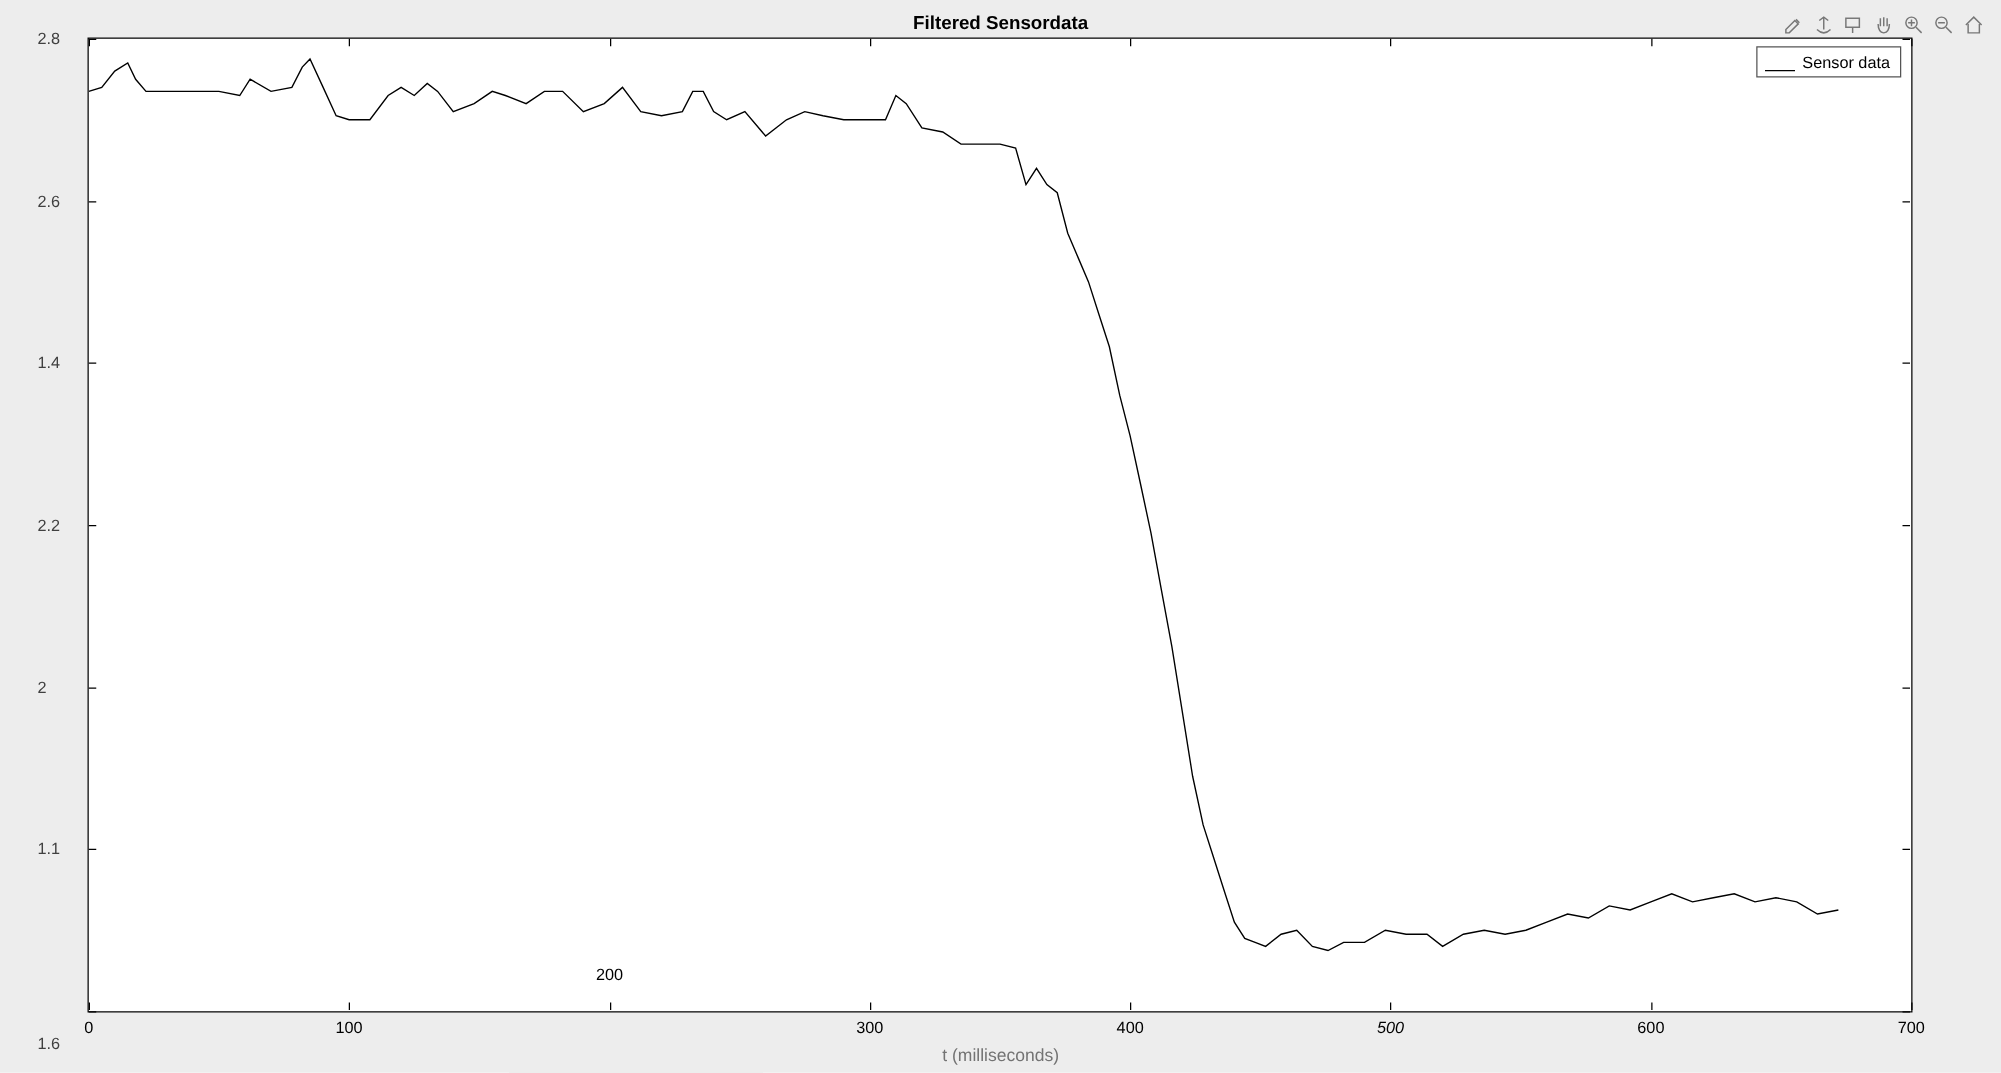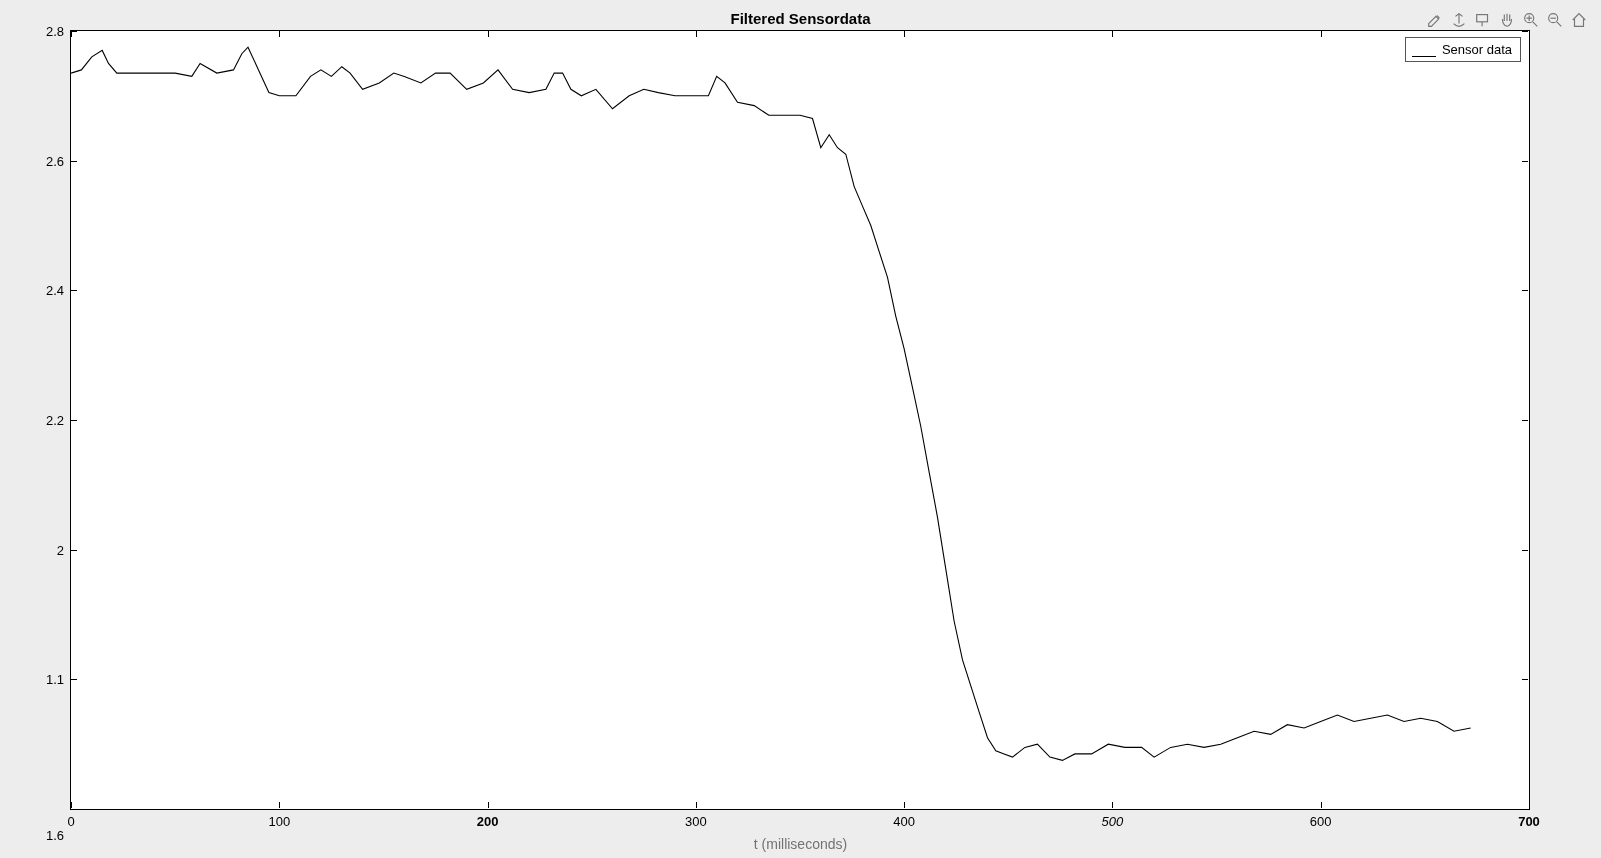--- a/index.html
+++ b/index.html
@@ -74,23 +74,23 @@
   }
   .tick-label-x {
     position: absolute;
     font-size: 13px;
     color: #000;
     transform: translateX(-50%);
   }
   .tick-label-y {
     position: absolute;
     font-size: 13px;
-    color: #000000;
+    color: #404040;
     transform: translateY(-50%);
-    text-align: right;
+    text-align: left;
     width: 34px;
   }
   .tick-mark {
     position: absolute;
     background: #000;
   }
   .legend {
     position: absolute;
     background: #fff;
     border: 1px solid #555;
@@ -179,51 +179,51 @@
 
   <div id="axis-ticks">
       <div class="tick-mark" style="left: 71px; top: 802px; width: 1px; height: 6px;"></div>
       <div class="tick-mark" style="left: 71px; top: 31px; width: 1px; height: 6px;"></div>
       <div class="tick-label-x" style="left: 71px; top: 814px;">0</div>
       <div class="tick-mark" style="left: 279.286px; top: 802px; width: 1px; height: 6px;"></div>
       <div class="tick-mark" style="left: 279.286px; top: 31px; width: 1px; height: 6px;"></div>
       <div class="tick-label-x" style="left: 279.286px; top: 814px;">100</div>
       <div class="tick-mark" style="left: 487.571px; top: 802px; width: 1px; height: 6px;"></div>
       <div class="tick-mark" style="left: 487.571px; top: 31px; width: 1px; height: 6px;"></div>
-      <div class="tick-label-x" style="left: 487.571px; top: 814px; font-weight: bold;">200</div>
+      <div class="tick-label-x" style="left: 487.571px; top: 772px;">200</div>
       <div class="tick-mark" style="left: 695.857px; top: 802px; width: 1px; height: 6px;"></div>
       <div class="tick-mark" style="left: 695.857px; top: 31px; width: 1px; height: 6px;"></div>
       <div class="tick-label-x" style="left: 695.857px; top: 814px;">300</div>
       <div class="tick-mark" style="left: 904.143px; top: 802px; width: 1px; height: 6px;"></div>
       <div class="tick-mark" style="left: 904.143px; top: 31px; width: 1px; height: 6px;"></div>
       <div class="tick-label-x" style="left: 904.143px; top: 814px;">400</div>
       <div class="tick-mark" style="left: 1112.43px; top: 802px; width: 1px; height: 6px;"></div>
       <div class="tick-mark" style="left: 1112.43px; top: 31px; width: 1px; height: 6px;"></div>
       <div class="tick-label-x" style="left: 1112.43px; top: 814px; font-style: italic;">500</div>
       <div class="tick-mark" style="left: 1320.71px; top: 802px; width: 1px; height: 6px;"></div>
       <div class="tick-mark" style="left: 1320.71px; top: 31px; width: 1px; height: 6px;"></div>
       <div class="tick-label-x" style="left: 1320.71px; top: 814px;">600</div>
       <div class="tick-mark" style="left: 1529px; top: 802px; width: 1px; height: 6px;"></div>
       <div class="tick-mark" style="left: 1529px; top: 31px; width: 1px; height: 6px;"></div>
-      <div class="tick-label-x" style="left: 1529px; top: 814px; font-weight: bold;">700</div>
+      <div class="tick-label-x" style="left: 1529px; top: 814px;">700</div>
       <div class="tick-mark" style="left: 71px; top: 809px; width: 6px; height: 1px;"></div>
       <div class="tick-mark" style="left: 1522px; top: 809px; width: 6px; height: 1px;"></div>
       <div class="tick-label-y" style="left: 30px; top: 809px; margin-top: 26px;">1.6</div>
       <div class="tick-mark" style="left: 71px; top: 679.333px; width: 6px; height: 1px;"></div>
       <div class="tick-mark" style="left: 1522px; top: 679.333px; width: 6px; height: 1px;"></div>
       <div class="tick-label-y" style="left: 30px; top: 679.333px;">1.1</div>
       <div class="tick-mark" style="left: 71px; top: 549.667px; width: 6px; height: 1px;"></div>
       <div class="tick-mark" style="left: 1522px; top: 549.667px; width: 6px; height: 1px;"></div>
       <div class="tick-label-y" style="left: 30px; top: 549.667px;">2</div>
       <div class="tick-mark" style="left: 71px; top: 420px; width: 6px; height: 1px;"></div>
       <div class="tick-mark" style="left: 1522px; top: 420px; width: 6px; height: 1px;"></div>
       <div class="tick-label-y" style="left: 30px; top: 420px;">2.2</div>
       <div class="tick-mark" style="left: 71px; top: 290.333px; width: 6px; height: 1px;"></div>
       <div class="tick-mark" style="left: 1522px; top: 290.333px; width: 6px; height: 1px;"></div>
-      <div class="tick-label-y" style="left: 30px; top: 290.333px;">2.4</div>
+      <div class="tick-label-y" style="left: 30px; top: 290.333px;">1.4</div>
       <div class="tick-mark" style="left: 71px; top: 160.667px; width: 6px; height: 1px;"></div>
       <div class="tick-mark" style="left: 1522px; top: 160.667px; width: 6px; height: 1px;"></div>
       <div class="tick-label-y" style="left: 30px; top: 160.667px;">2.6</div>
       <div class="tick-mark" style="left: 71px; top: 31px; width: 6px; height: 1px;"></div>
       <div class="tick-mark" style="left: 1522px; top: 31px; width: 6px; height: 1px;"></div>
       <div class="tick-label-y" style="left: 30px; top: 31px;">2.8</div>
     </div>
 
 </div>
 

